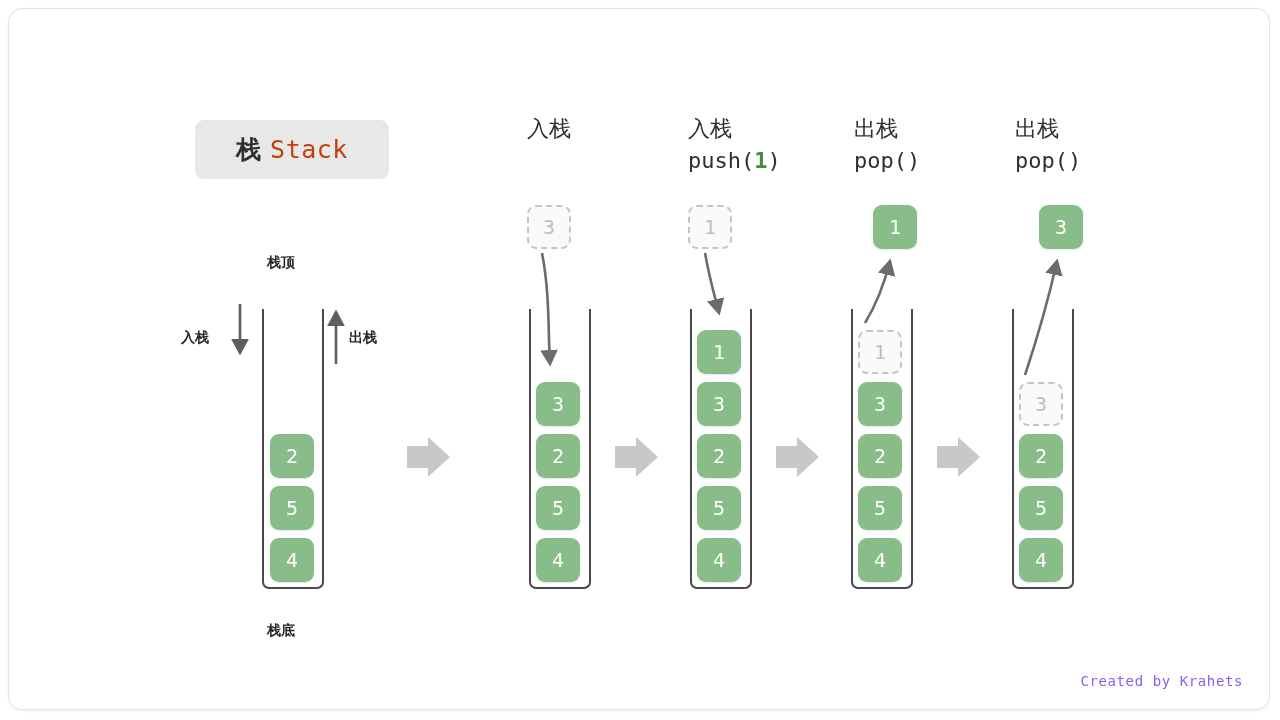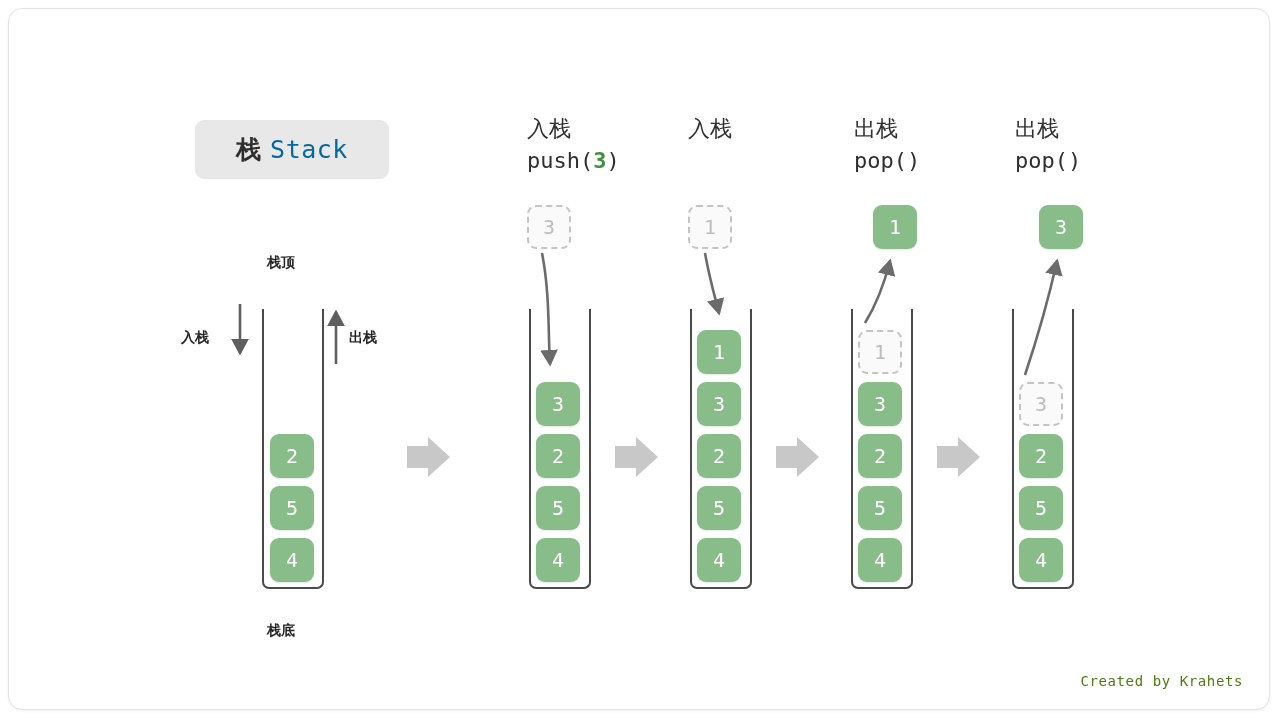--- a/index.html
+++ b/index.html
@@ -41,21 +41,21 @@
   }
   #title-chip .cn {
     font-family: "Liberation Sans", "DejaVu Sans", sans-serif;
     font-size: 25px;
     font-weight: bold;
     color: #2e2e2e;
   }
   #title-chip .en {
     font-family: "DejaVu Sans Mono", "Liberation Mono", monospace;
     font-size: 25px;
-    color: #0369a1;
+    color: #c2410c;
     letter-spacing: 0.5px;
   }
 
   
   .cn-label {
     font-family: "Liberation Sans", "DejaVu Sans", sans-serif;
     font-size: 14px;
     font-weight: bold;
     color: #262626;
     white-space: nowrap;
@@ -118,21 +118,21 @@
     color: #bdbdbd;
     border: 2px dashed #c4c4c4;
   }
 
   
   #footer {
     right: 26px;
     bottom: 20px;
     font-family: "DejaVu Sans Mono", "Liberation Mono", monospace;
     font-size: 14px;
-    color: #4d7c0f;
+    color: #8b5cf6;
     letter-spacing: 0.6px;
   }
 
   svg.overlay {
     position: absolute;
     left: 0; top: 0;
     width: 1262px;
     height: 702px;
     pointer-events: none;
   }
@@ -153,31 +153,31 @@
   <div class="abs cn-label" style="left:172px; top:320px;">入栈</div>
   <div class="abs cn-label" style="left:340px; top:320px;">出栈</div>
 
   <div class="abs stack-box" style="left:253px; top:300px; height:280px;"></div>
   <div class="abs cell filled" style="left:261px; top:425px;">2</div>
   <div class="abs cell filled" style="left:261px; top:477px;">5</div>
   <div class="abs cell filled" style="left:261px; top:529px;">4</div>
 
   <div class="abs step-head" style="left:518px; top:105px;">
     <div class="l1">入栈</div>
-    <div class="l2"><span>push(</span><span class="arg">3</span><span>)</span></div>
   </div>
   <div class="abs cell ghost" style="left:518px; top:196px;">3</div>
   <div class="abs stack-box" style="left:520px; top:300px; height:280px;"></div>
   <div class="abs cell filled" style="left:527px; top:373px;">3</div>
   <div class="abs cell filled" style="left:527px; top:425px;">2</div>
   <div class="abs cell filled" style="left:527px; top:477px;">5</div>
   <div class="abs cell filled" style="left:527px; top:529px;">4</div>
 
   <div class="abs step-head" style="left:679px; top:105px;">
     <div class="l1">入栈</div>
+    <div class="l2"><span>push(</span><span class="arg">1</span><span>)</span></div>
   </div>
   <div class="abs cell ghost" style="left:679px; top:196px;">1</div>
   <div class="abs stack-box" style="left:681px; top:300px; height:280px;"></div>
   <div class="abs cell filled" style="left:688px; top:321px;">1</div>
   <div class="abs cell filled" style="left:688px; top:373px;">3</div>
   <div class="abs cell filled" style="left:688px; top:425px;">2</div>
   <div class="abs cell filled" style="left:688px; top:477px;">5</div>
   <div class="abs cell filled" style="left:688px; top:529px;">4</div>
 
   <div class="abs step-head" style="left:845px; top:105px;">

